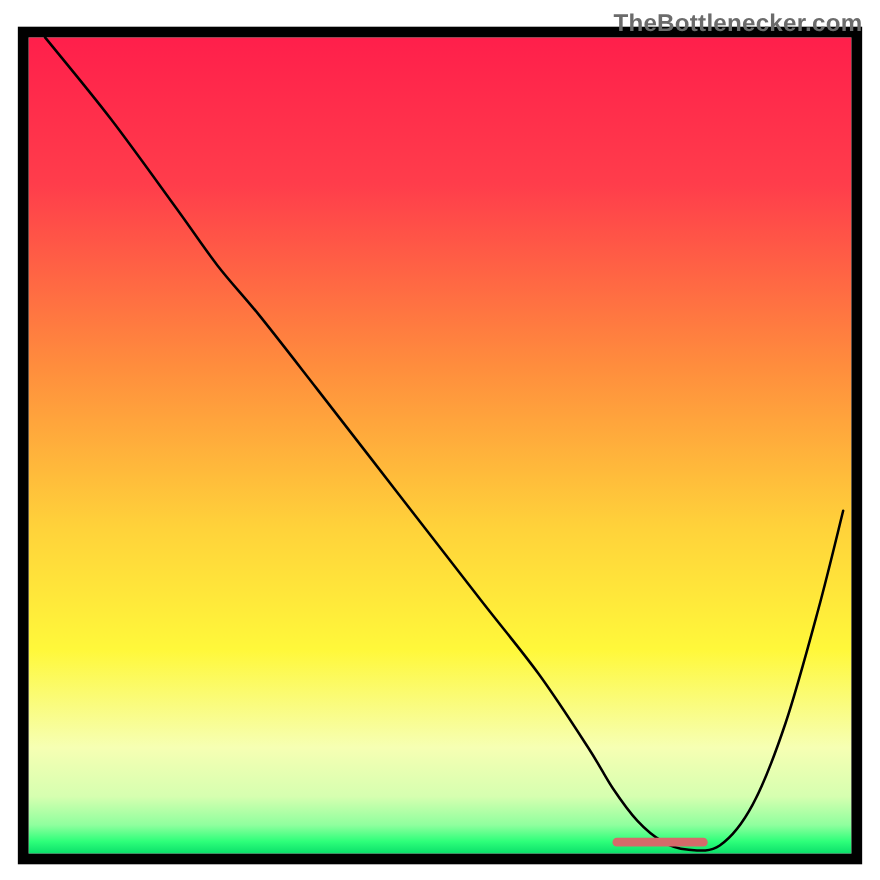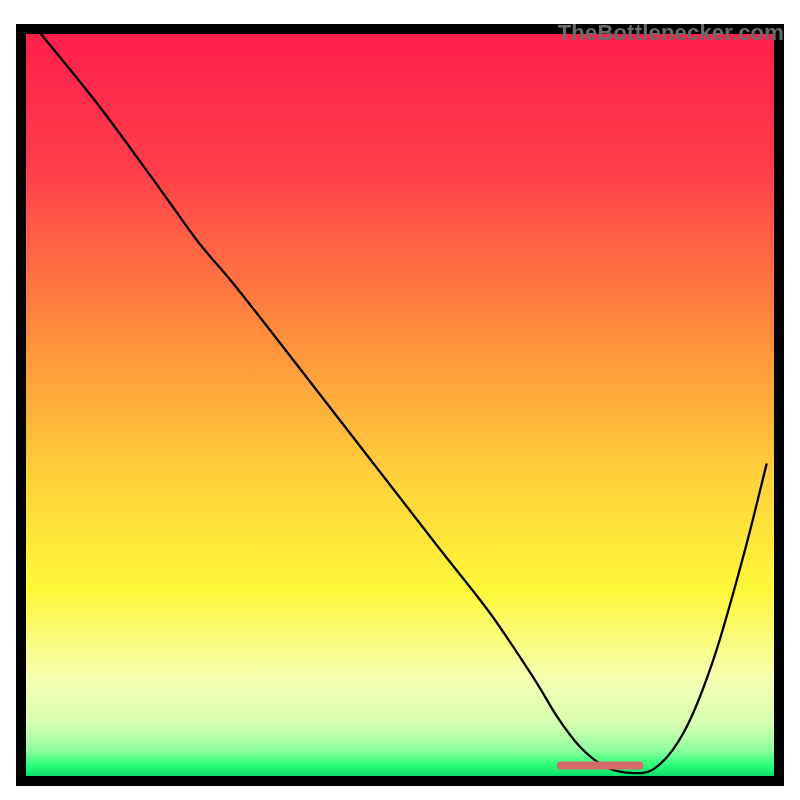--- a/index.html
+++ b/index.html
@@ -10,21 +10,21 @@
     background: #ffffff;
     font-family: Arial, Helvetica, sans-serif;
   }
   .container {
     position: relative;
     width: 800px;
     height: 800px;
   }
   .watermark {
     position: absolute;
-    top: 20px;
+    top: 8px;
     right: 16px;
     font-size: 22px;
     font-weight: bold;
     color: #6b6b6b;
     letter-spacing: 0.2px;
     z-index: 20;
   }
   .plot-wrap {
     position: absolute;
     left: 16px;

